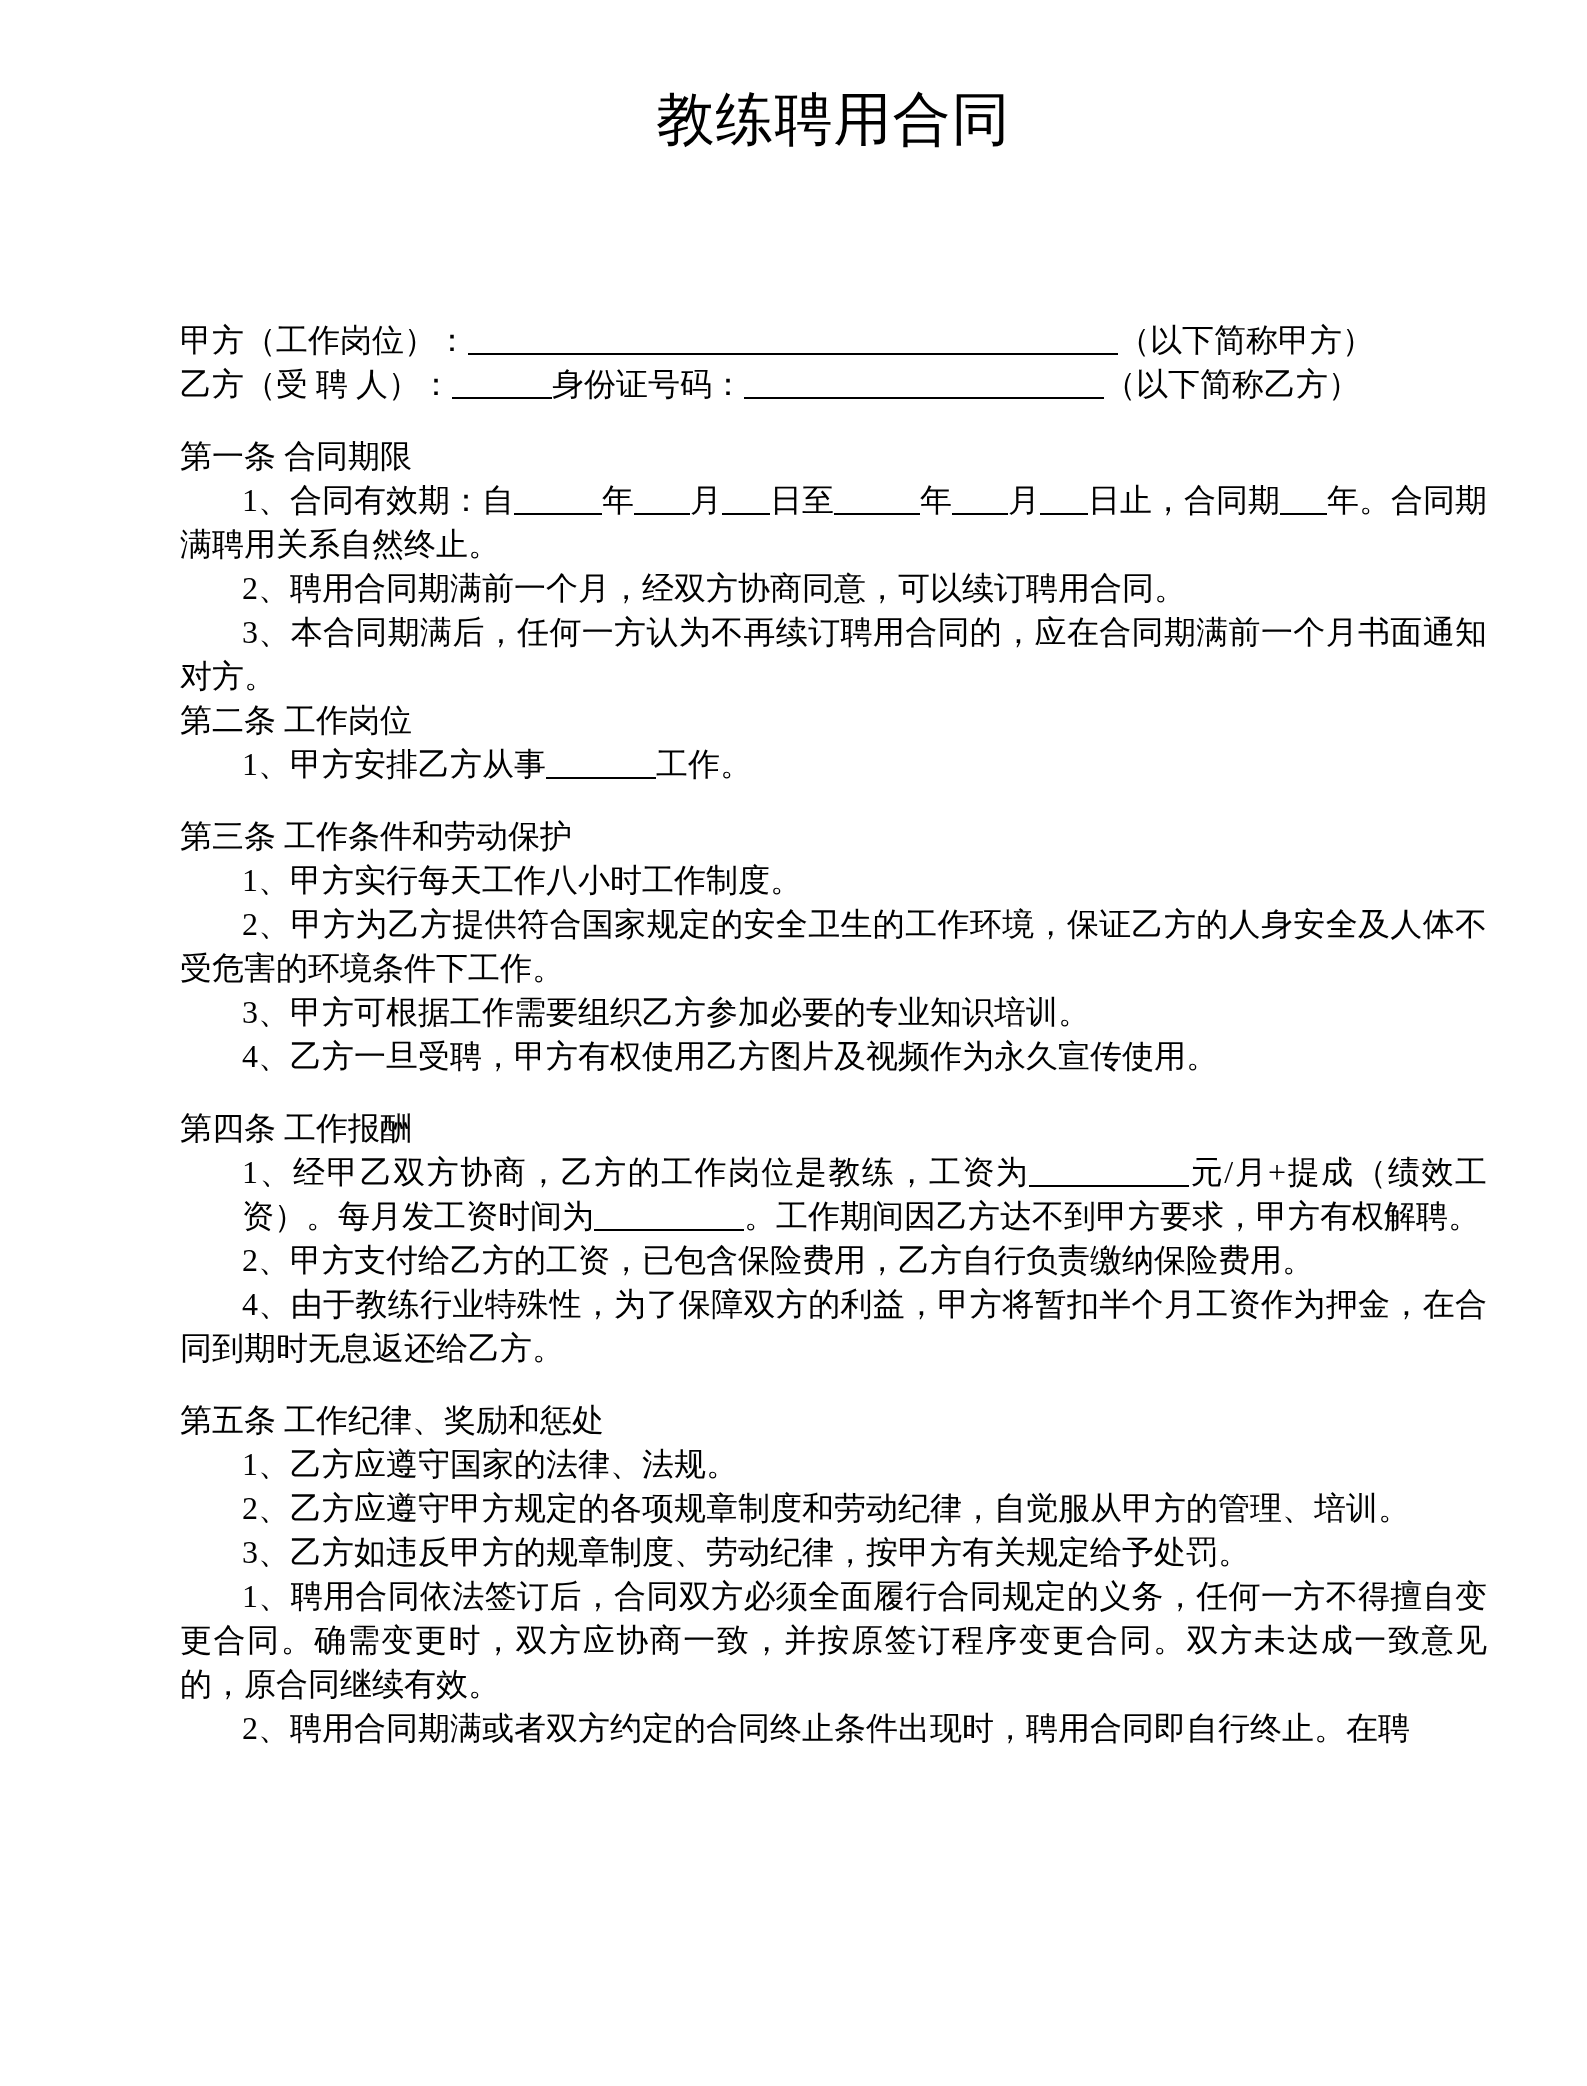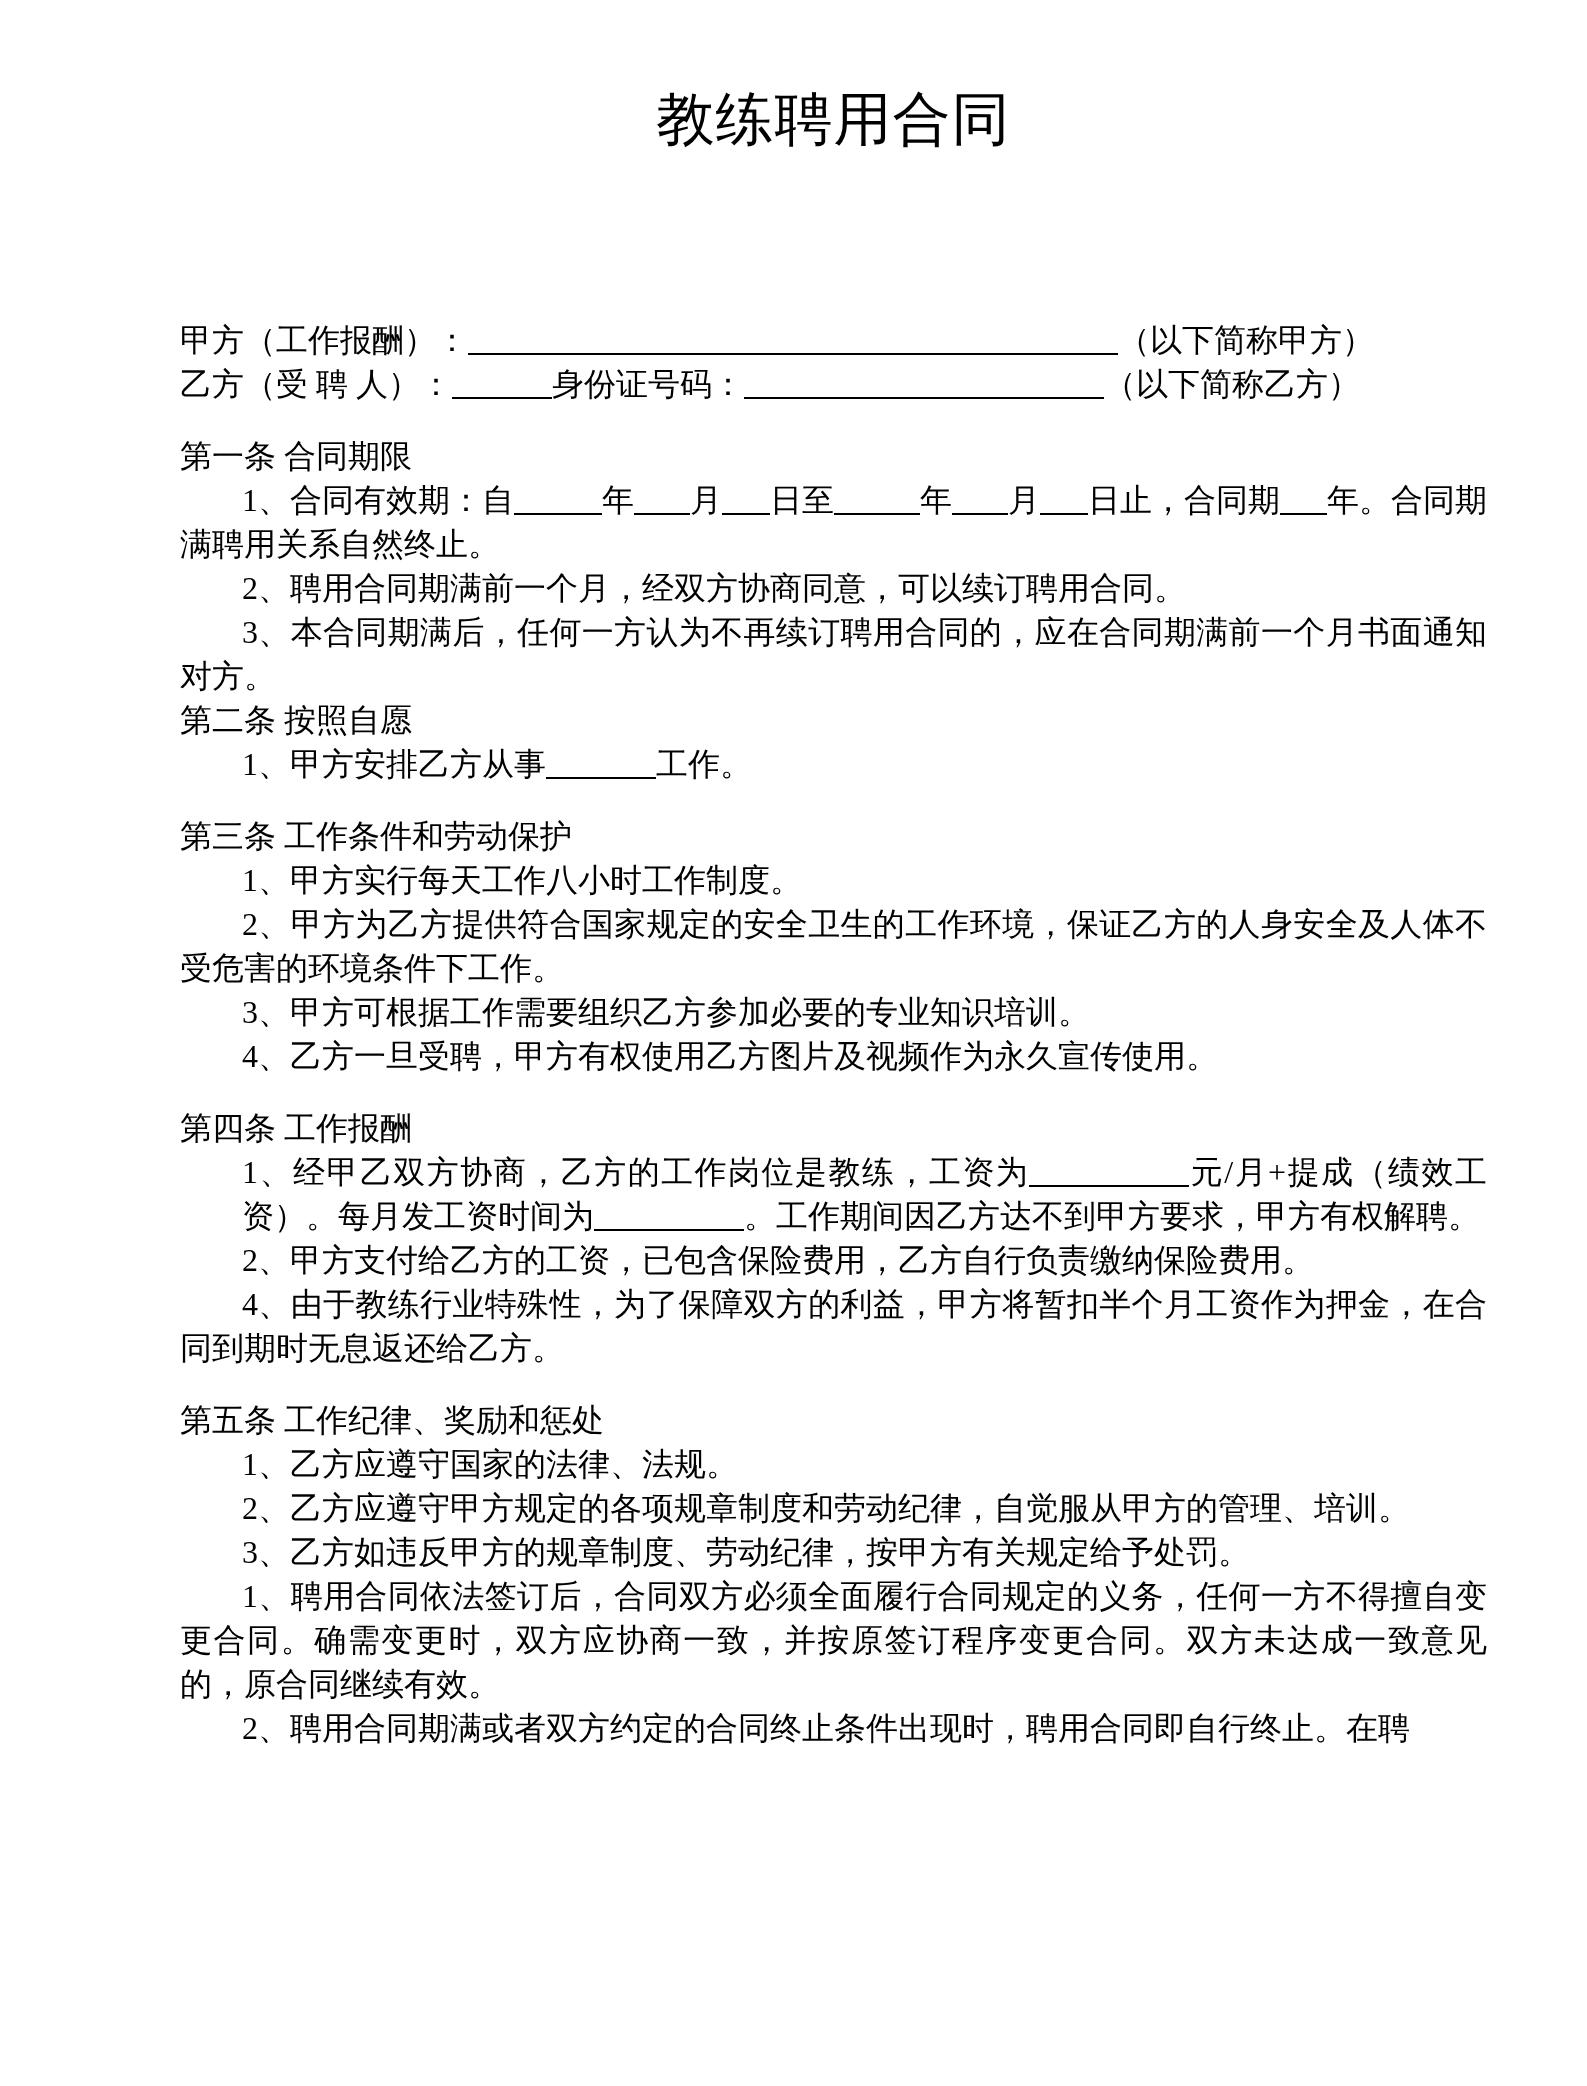--- a/index.html
+++ b/index.html
@@ -46,27 +46,27 @@
     border-bottom: 2px solid #000000;
     transform: translateY(4px);
   }
 </style>
 </head>
 <body>
 
 <div class="page">
   <h1 class="doc-title">教练聘用合同</h1>
   <div>
-      <p class="line plain"><span>甲方（工作报酬）：</span><span class="blank" style="width: 650px;"></span><span>（以下简称甲方）</span></p>
+      <p class="line plain"><span>甲方（工作岗位）：</span><span class="blank" style="width: 650px;"></span><span>（以下简称甲方）</span></p>
       <p class="line plain"><span>乙方（受 聘 人）：</span><span class="blank" style="width: 100px;"></span><span>身份证号码：</span><span class="blank" style="width: 360px;"></span><span>（以下简称乙方）</span></p>
       <p class="line heading gap"><span>第一条 合同期限</span></p>
       <p class="line indent"><span>1、合同有效期：自</span><span class="blank" style="width: 88px;"></span><span>年</span><span class="blank" style="width: 56px;"></span><span>月</span><span class="blank" style="width: 48px;"></span><span>日至</span><span class="blank" style="width: 86px;"></span><span>年</span><span class="blank" style="width: 56px;"></span><span>月</span><span class="blank" style="width: 48px;"></span><span>日止，合同期</span><span class="blank" style="width: 47px;"></span><span>年。合同期满聘用关系自然终止。</span></p>
       <p class="line indent"><span>2、聘用合同期满前一个月，经双方协商同意，可以续订聘用合同。</span></p>
       <p class="line indent"><span>3、本合同期满后，任何一方认为不再续订聘用合同的，应在合同期满前一个月书面通知对方。</span></p>
-      <p class="line heading"><span>第二条 按照自愿</span></p>
+      <p class="line heading"><span>第二条 工作岗位</span></p>
       <p class="line indent"><span>1、甲方安排乙方从事</span><span class="blank" style="width: 110px;"></span><span>工作。</span></p>
       <p class="line heading gap"><span>第三条 工作条件和劳动保护</span></p>
       <p class="line indent"><span>1、甲方实行每天工作八小时工作制度。</span></p>
       <p class="line indent"><span>2、甲方为乙方提供符合国家规定的安全卫生的工作环境，保证乙方的人身安全及人体不受危害的环境条件下工作。</span></p>
       <p class="line indent"><span>3、甲方可根据工作需要组织乙方参加必要的专业知识培训。</span></p>
       <p class="line indent"><span>4、乙方一旦受聘，甲方有权使用乙方图片及视频作为永久宣传使用。</span></p>
       <p class="line heading gap"><span>第四条 工作报酬</span></p>
       <p class="line hang"><span>1、经甲乙双方协商，乙方的工作岗位是教练，工资为</span><span class="blank" style="width: 160px;"></span><span>元/月+提成（绩效工资）。每月发工资时间为</span><span class="blank" style="width: 150px;"></span><span>。工作期间因乙方达不到甲方要求，甲方有权解聘。</span></p>
       <p class="line indent"><span>2、甲方支付给乙方的工资，已包含保险费用，乙方自行负责缴纳保险费用。</span></p>
       <p class="line indent"><span>4、由于教练行业特殊性，为了保障双方的利益，甲方将暂扣半个月工资作为押金，在合同到期时无息返还给乙方。</span></p>

